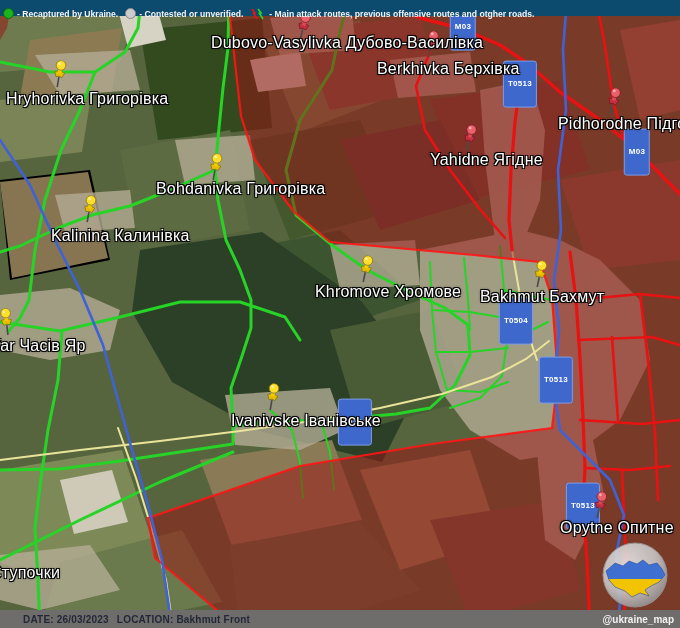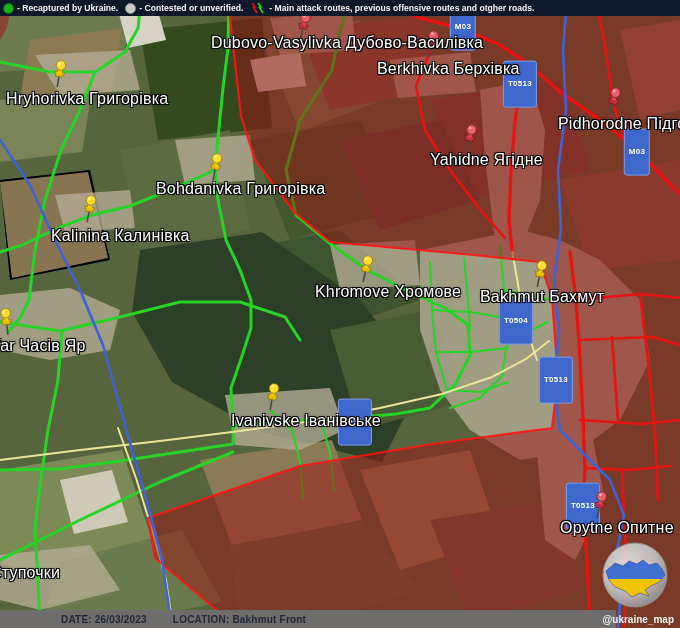--- a/index.html
+++ b/index.html
@@ -1,21 +1,21 @@
 <!DOCTYPE html>
 <html><head>
 <meta charset="utf-8">
 <style>
   html,body{margin:0;padding:0;background:#222;}
   #app{position:relative;width:680px;height:628px;overflow:hidden;
        font-family:"Liberation Sans",sans-serif;background:#57653f;}
 
   
-  #legend-bar{position:absolute;top:0;left:0;width:680px;height:15px;background:#0f172a;
-    display:flex;align-items:center;gap:7px;padding:8px 3px;box-sizing:border-box;z-index:40;}
+  #legend-bar{position:absolute;top:0;left:0;width:680px;height:15px;background:#0c4a6e;
+    display:flex;align-items:flex-start;gap:7px;padding:8px 3px;box-sizing:border-box;z-index:40;}
   .leg-item{display:flex;align-items:center;gap:3px;white-space:nowrap;}
   .leg-item span{color:#f5f5f5;font-size:8.6px;font-weight:bold;}
   .dot{width:9px;height:9px;border-radius:50%;flex:0 0 auto;}
   .dot-green{background:#1db31d;border:1px solid #0b6b0b;}
   .dot-gray{background:#cccccc;border:1px solid #8a8a8a;}
   .dot-red{background:#e31b1b;border:1px solid #8a0d0d;}
 
   
   #map-canvas{position:absolute;top:0;left:0;width:680px;height:628px;}
   svg{display:block;}
@@ -27,22 +27,22 @@
 
   
   .pin{position:absolute;width:20px;height:28px;z-index:19;transform-origin:50% 100%;}
 
   
   .badge{position:absolute;transform:translate(-50%,-50%);background:#3e68cc;
     border:1px solid #7d9ce6;border-radius:3px;color:#fff;font-size:8px;font-weight:bold;
     padding:18px 4px;line-height:1.1;z-index:18;letter-spacing:.3px;}
 
   
-  #footer-bar{position:absolute;left:0;bottom:0;width:616px;height:18px;background:#6f6c6c;
-    display:flex;align-items:center;z-index:30;box-sizing:border-box;padding-left:61px;gap:26px;}
+  #footer-bar{position:absolute;left:0;bottom:0;width:680px;height:18px;background:#6f6c6c;
+    display:flex;align-items:center;z-index:30;box-sizing:border-box;padding-left:23px;gap:8px;}
   #footer-bar .ftxt{color:#232837;font-size:10px;font-weight:bold;letter-spacing:.2px;}
   #credit{position:absolute;right:6px;bottom:3px;color:#f2f2f2;font-size:10px;font-weight:bold;z-index:31;}
 
   #logo{position:absolute;left:601px;top:541px;width:68px;height:68px;z-index:25;}
 </style>
 </head>
 <body>
 
 <div id="app">
 

